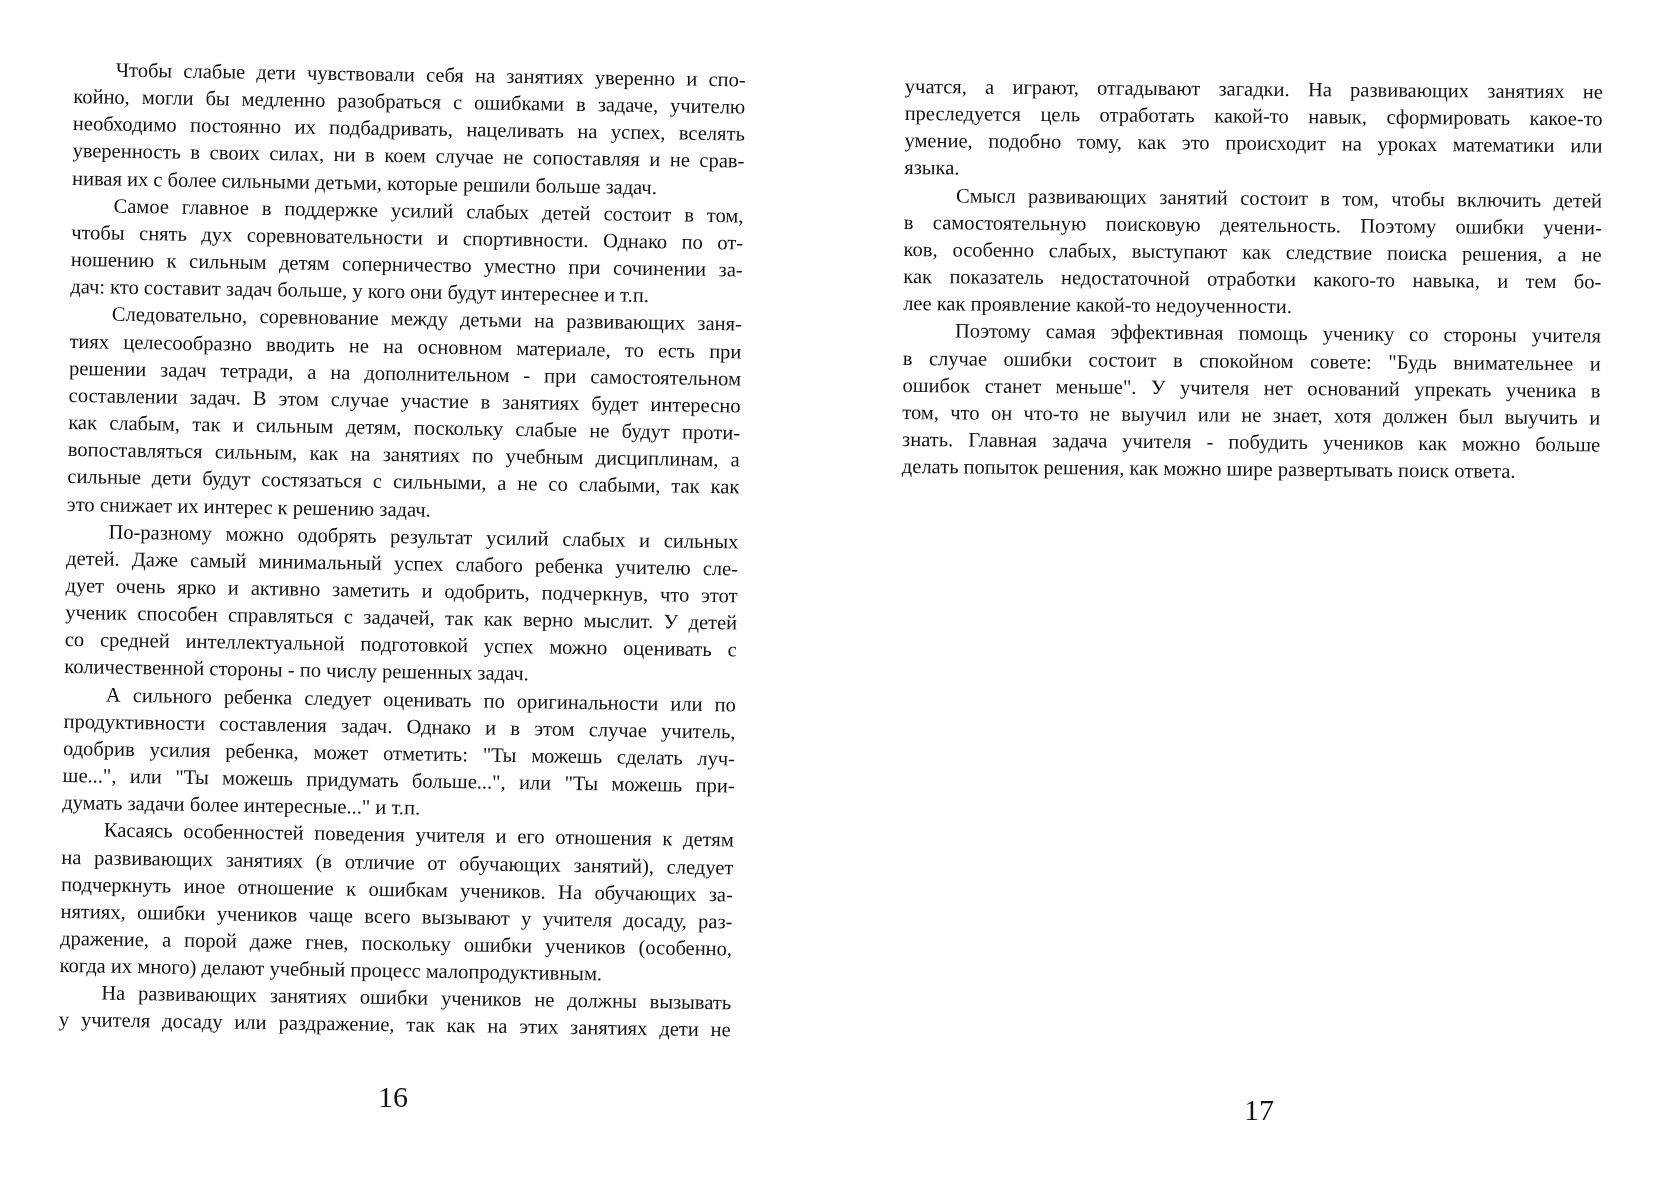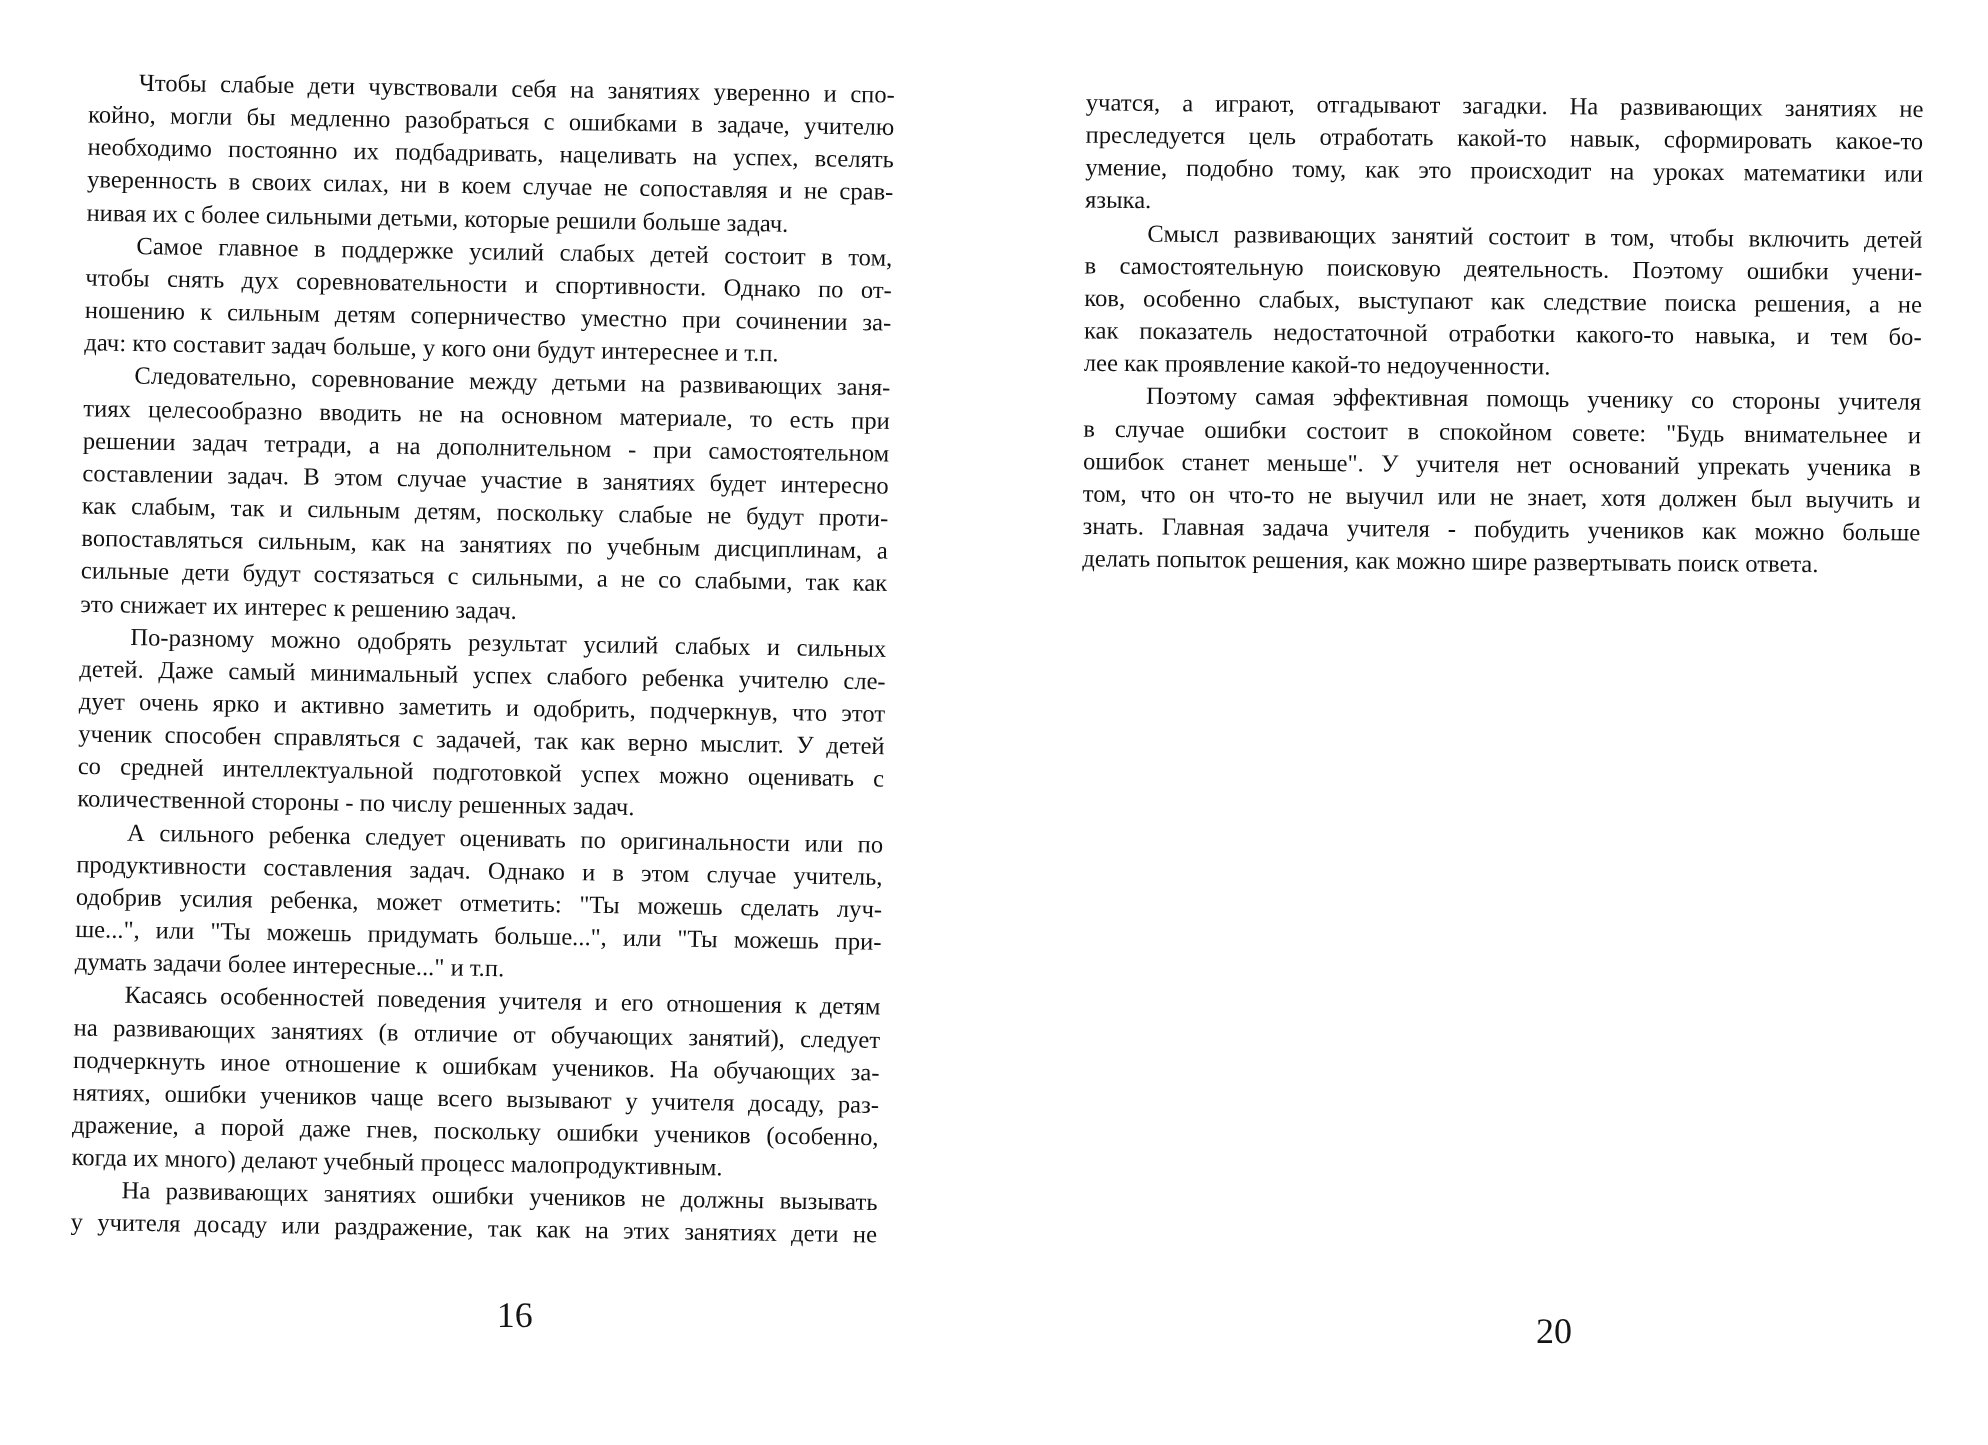--- a/index.html
+++ b/index.html
@@ -35,21 +35,20 @@
     text-align-last: justify;
     white-space: normal;
   }
   .line.last { text-align-last: left; }
   #left-text  .line.indent { text-indent: 42px; }
   #right-text .line.indent { text-indent: 52px; }
   .page-number {
     position: absolute;
     font-size: 30px;
     color: #141414;
-    margin-left: 36px;
   }
   #page-number-left  { left: 378px;  top: 1080px; }
   #page-number-right { left: 1244px; top: 1093px; }
 </style>
 </head>
 <body>
 
 <div class="page">
   <div id="left-text" class="text-block">
       <div class="line indent">Чтобы слабые дети чувствовали себя на занятиях уверенно и спо-</div>
@@ -103,14 +102,14 @@
       <div class="line">ков, особенно слабых, выступают как следствие поиска решения, а не</div>
       <div class="line">как показатель недостаточной отработки какого-то навыка, и тем бо-</div>
       <div class="line last">лее как проявление какой-то недоученности.</div>
       <div class="line indent">Поэтому самая эффективная помощь ученику со стороны учителя</div>
       <div class="line">в случае ошибки состоит в спокойном совете: "Будь внимательнее и</div>
       <div class="line">ошибок станет меньше". У учителя нет оснований упрекать ученика в</div>
       <div class="line">том, что он что-то не выучил или не знает, хотя должен был выучить и</div>
       <div class="line">знать. Главная задача учителя - побудить учеников как можно больше</div>
       <div class="line last">делать попыток решения, как можно шире развертывать поиск ответа.</div>
     </div>
-  <div id="page-number-right" class="page-number">20</div>
+  <div id="page-number-right" class="page-number">17</div>
 </div>
 
 </body></html>

